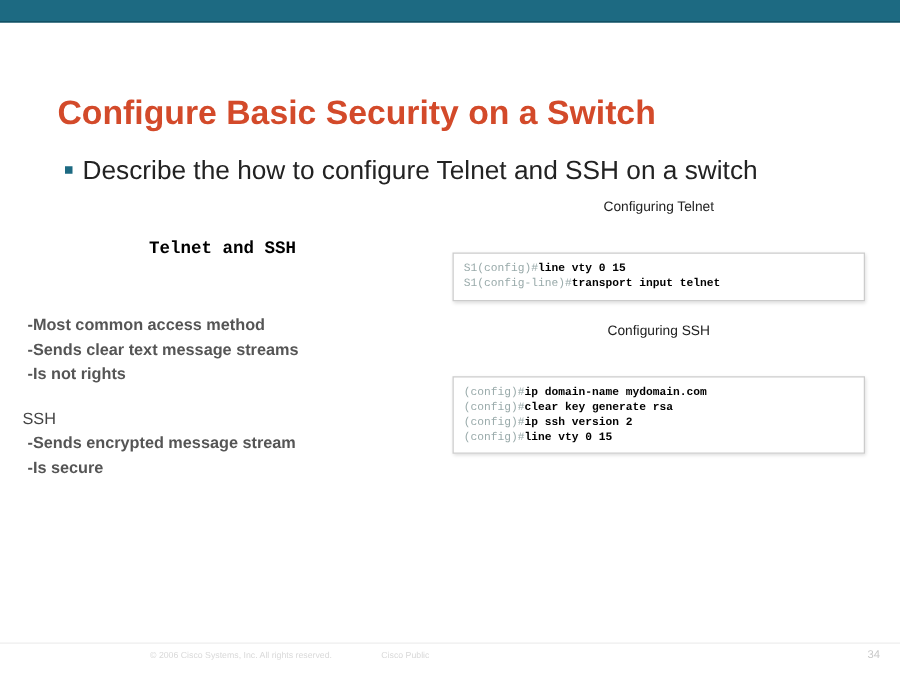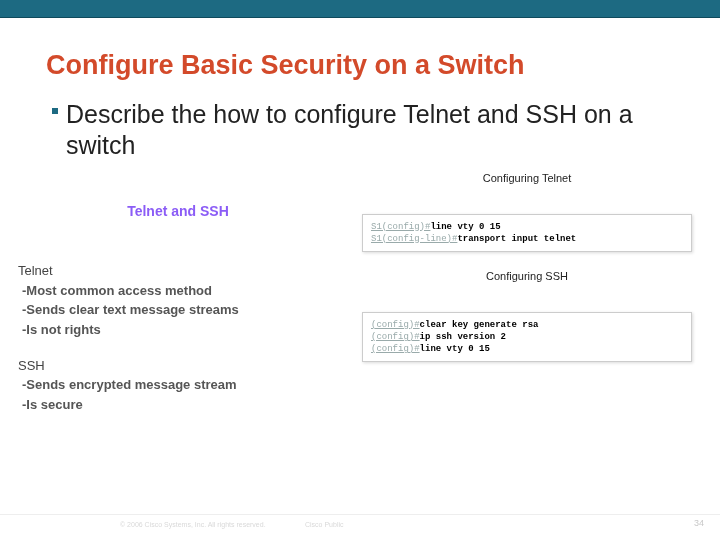--- a/index.html
+++ b/index.html
@@ -17,59 +17,61 @@
     border-bottom: 1px solid #0f4a5c;
   }
   .slide {
     padding: 32px 46px 0 46px;
   }
   .title {
     color: #d34a2a;
     font-size: 27px;
     font-weight: bold;
     margin-bottom: 18px;
+    margin-top: 25px;
   }
   .bullet-row {
     display: flex;
     align-items: flex-start;
     gap: 8px;
     padding-left: 6px;
     margin-bottom: 12px;
   }
   .bullet-mark {
     width: 6px;
     height: 6px;
     background: #1d6a82;
     margin-top: 9px;
     flex-shrink: 0;
   }
   .bullet-text {
-    font-size: 25px;
+    font-size: 21px;
     color: #222;
     line-height: 1.25;
   }
   .content {
     position: relative;
     height: 340px;
   }
   .left-col {
     position: absolute;
     left: -28px;
     top: 10px;
     width: 320px;
     font-size: 13px;
     color: #444;
     line-height: 1.35;
   }
   .section-heading {
     font-weight: bold;
-    color: #8b5cf6;
+    color: #000000;
     font-size: 14px;
     text-align: center;
     margin: 18px 0 42px 0;
+    font-family: Liberation Mono, monospace;
   }
   .proto-name { margin-bottom: 2px; }
   .proto-item { padding-left: 4px; margin-bottom: 2px; color: #555; font-weight: bold; }
   .gap { height: 16px; }
   .right-col {
     position: absolute;
     right: -18px;
     top: -6px;
     width: 330px;
   }
@@ -85,21 +87,21 @@
     border: 1px solid #ccc;
     box-shadow: 1px 1px 3px rgba(0,0,0,0.15);
     padding: 6px 8px;
     font-family: "Courier New", monospace;
     font-size: 9px;
     line-height: 1.35;
     color: #222;
     margin-bottom: 18px;
   }
   .terminal .line { white-space: pre; }
-  .prompt { color: #9aa; text-decoration: underline; }
+  .prompt { color: #9aa; }
   .cmd { font-weight: bold; color: #000; }
   .footer {
     position: absolute;
     bottom: 10px;
     left: 0;
     width: 100%;
     height: 16px;
     border-top: 1px solid #eee;
   }
   .copyright {
@@ -135,41 +137,41 @@
   <div class="bullet-row">
     <div class="bullet-mark"></div>
     <div class="bullet-text">Describe the how to configure Telnet and SSH on a switch</div>
   </div>
 
   <div class="content">
 
     <div class="left-col">
       <div class="section-heading">Telnet and SSH</div>
 
-      <div class="proto-name">Telnet</div>
       <div class="proto-item">-Most common access method</div>
       <div class="proto-item">-Sends clear text message streams</div>
       <div class="proto-item">-Is not rights</div>
 
       <div class="gap"></div>
 
       <div class="proto-name">SSH</div>
       <div class="proto-item">-Sends encrypted message stream</div>
       <div class="proto-item">-Is secure</div>
     </div>
 
     <div class="right-col">
       <div class="config-label">Configuring Telnet</div>
       <div class="terminal">
         <div class="line"><span class="prompt">S1(config)#</span><span class="cmd">line vty 0 15</span></div>
         <div class="line"><span class="prompt">S1(config-line)#</span><span class="cmd">transport input telnet</span></div>
       </div>
 
       <div class="config-label">Configuring SSH</div>
       <div class="terminal">
+        <div class="line"><span class="prompt">(config)#</span><span class="cmd">ip domain-name mydomain.com</span></div>
         <div class="line"><span class="prompt">(config)#</span><span class="cmd">clear key generate rsa</span></div>
         <div class="line"><span class="prompt">(config)#</span><span class="cmd">ip ssh version 2</span></div>
         <div class="line"><span class="prompt">(config)#</span><span class="cmd">line vty 0 15</span></div>
       </div>
     </div>
 
   </div>
 </div>
 
 <div class="footer">

